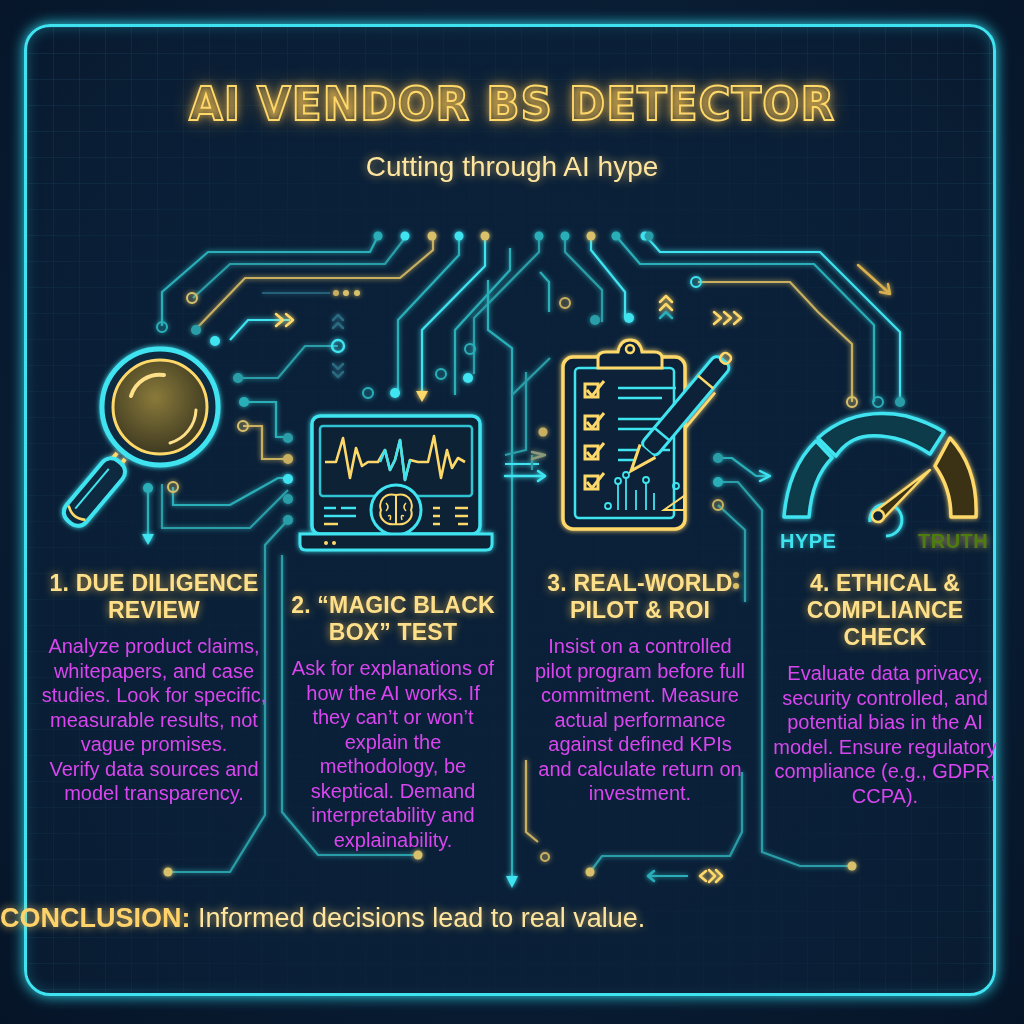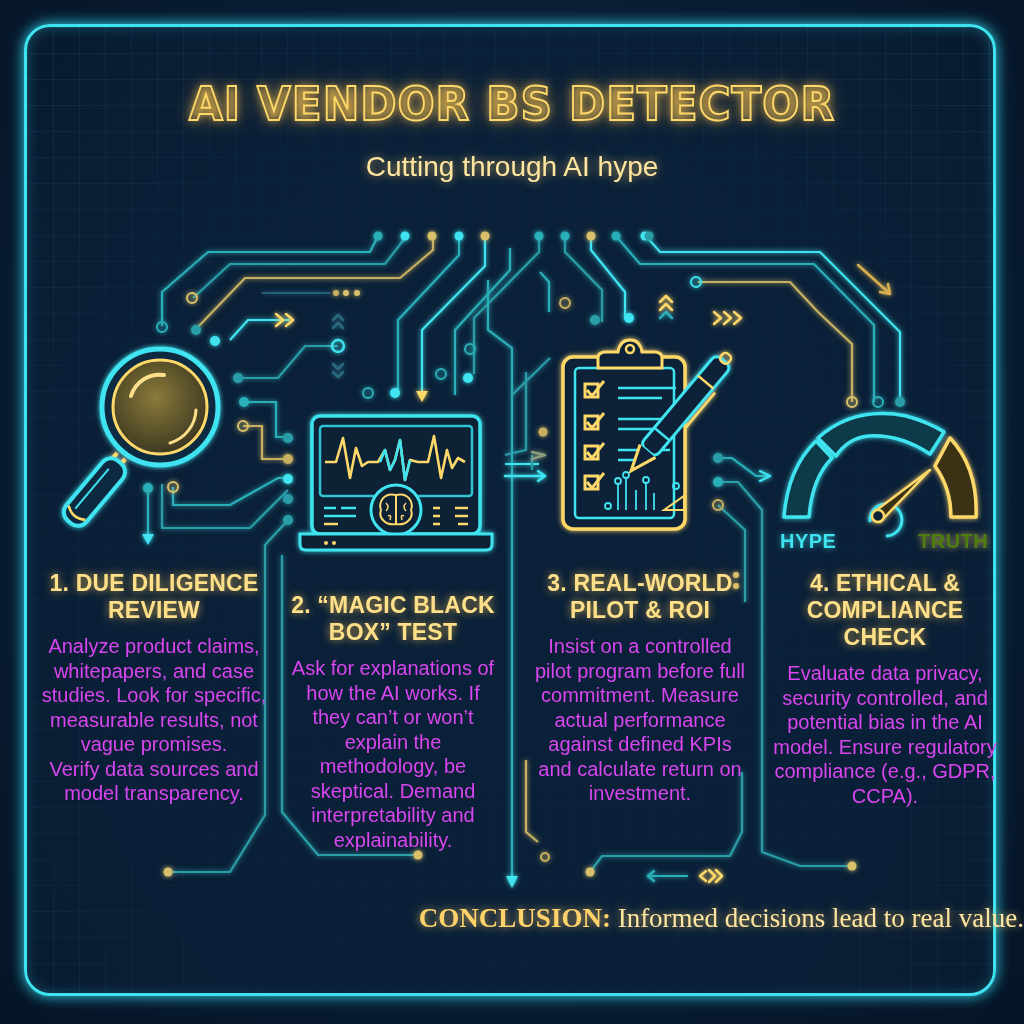--- a/index.html
+++ b/index.html
@@ -8,21 +8,21 @@
   .frame{position:absolute;left:24px;top:24px;width:972px;height:972px;border:3px solid #3fe3f0;border-radius:26px;box-shadow:0 0 14px #2fd8ea,inset 0 0 14px rgba(47,216,234,.45);box-sizing:border-box;
     background-image:linear-gradient(rgba(60,170,200,.14) 1px,transparent 1px),linear-gradient(90deg,rgba(60,170,200,.14) 1px,transparent 1px);background-size:26px 26px;}
   .grid-fade{position:absolute;left:27px;top:27px;width:966px;height:966px;border-radius:24px;background:radial-gradient(ellipse at 50% 60%,rgba(10,32,56,.97) 0%,rgba(10,32,56,.9) 55%,rgba(10,32,56,.2) 100%);}
   .title{position:absolute;left:0;width:1024px;top:76px;text-align:center;font-family:"DejaVu Sans",sans-serif;font-weight:bold;font-size:47px;letter-spacing:1px;color:transparent;-webkit-text-stroke:2px #ffd86a;text-shadow:0 0 10px rgba(255,200,80,.75),0 0 22px rgba(255,180,60,.45);transform:scaleX(.93);}
   .subtitle{position:absolute;left:0;width:1024px;top:151px;text-align:center;font-size:28px;color:#ffe6a0;text-shadow:0 0 10px rgba(255,210,110,.7);}
   svg.art{position:absolute;left:0;top:0;}
   .step{position:absolute;text-align:center;}
   .step h3{margin:0 0 10px 0;font-family:"Liberation Sans",sans-serif;font-weight:bold;font-size:23px;line-height:27px;color:#ffe08a;text-shadow:0 0 8px rgba(255,200,80,.75);letter-spacing:.2px;}
   .step p{margin:0;font-size:20px;line-height:24.5px;color:#d946ef;}
   .step p+p{margin-top:0;}
-  .conclusion{position:absolute;left:0;width:1024px;top:900px;text-align:right;font-size:27px;line-height:36px;color:#ffe6a0;text-shadow:0 0 9px rgba(255,210,110,.75);font-family:Liberation Serif, serif;}
+  .conclusion{position:absolute;left:0;width:1024px;top:900px;text-align:left;font-size:27px;line-height:36px;color:#ffe6a0;text-shadow:0 0 9px rgba(255,210,110,.75);}
   .conclusion b{color:#ffd36a;}
   .gauge-label{position:absolute;font-weight:bold;font-size:20px;letter-spacing:.5px;}
 </style>
 </head>
 <body>
 
 <div class="bg"></div>
 <div class="frame"></div>
 <div class="grid-fade"></div>
 

